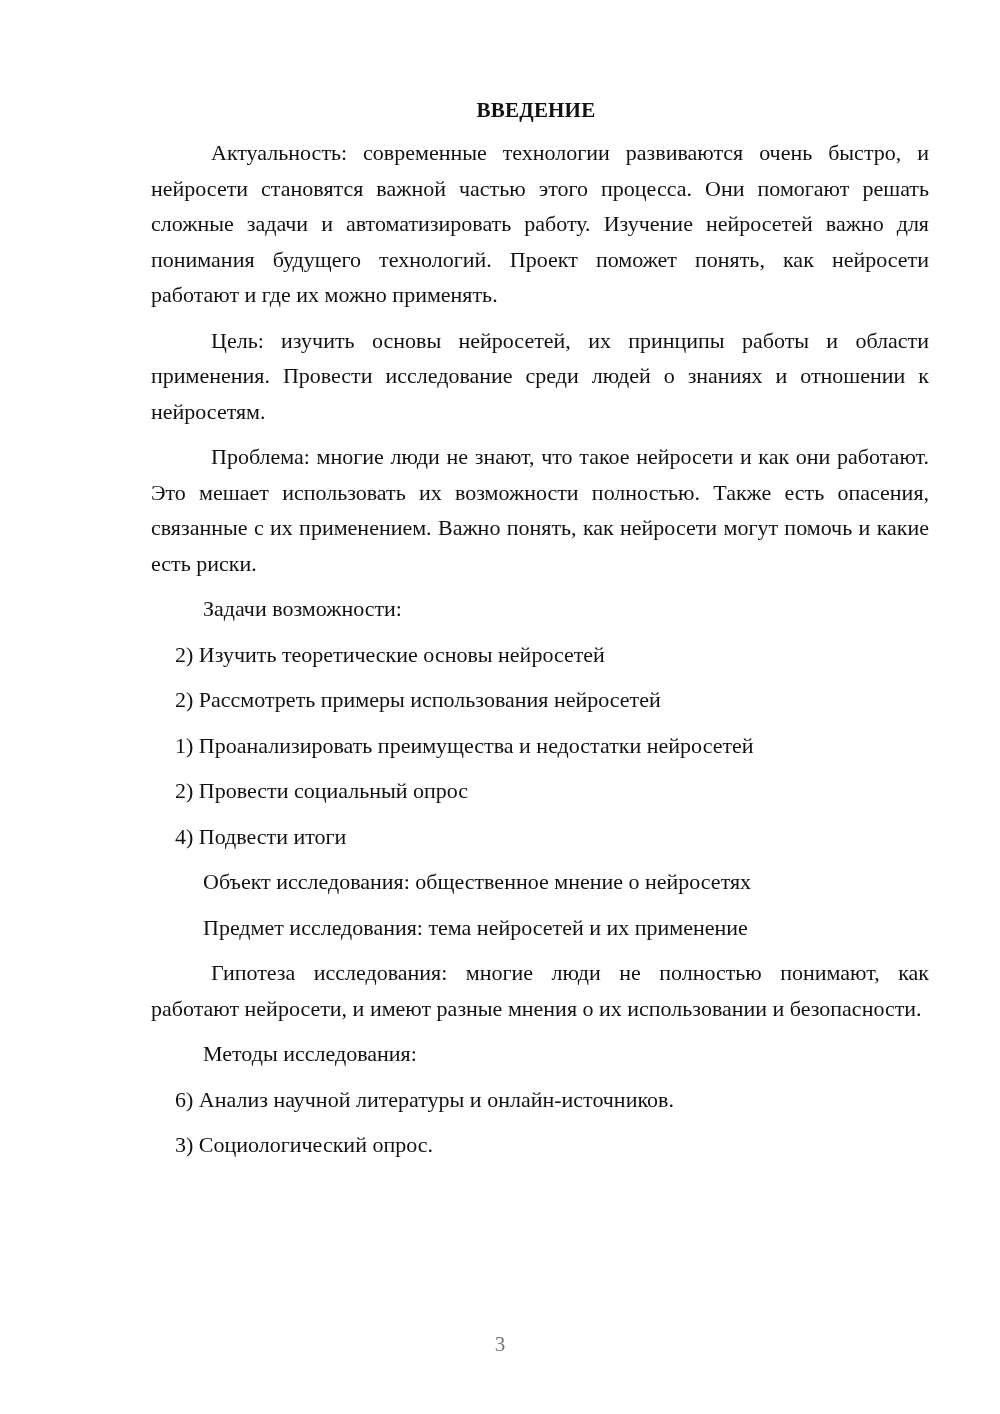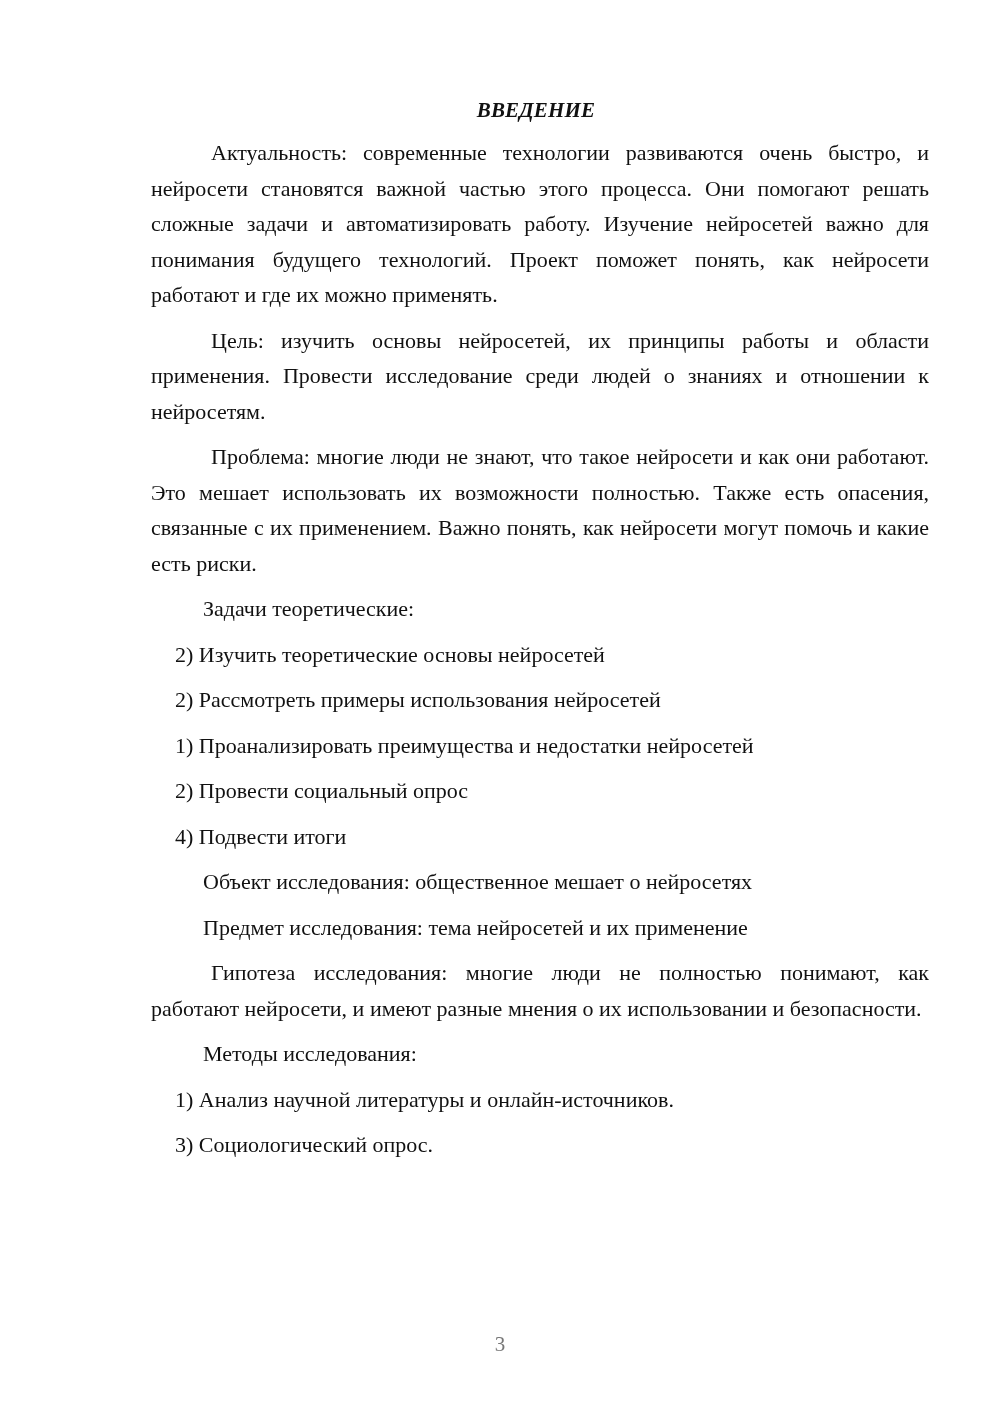--- a/index.html
+++ b/index.html
@@ -30,21 +30,20 @@
       font-size: 22px;
       line-height: 35.5px;
     }
     .title {
       text-align: center;
       font-weight: bold;
       font-size: 21px;
       line-height: 30px;
       margin: 0 0 10px 0;
       letter-spacing: 0.2px;
-      font-style: italic;
     }
     .para {
       text-align: justify;
       text-indent: 60px;
       margin: 0 0 10px 8px;
     }
     .single {
       text-indent: 60px;
       margin: 0 0 10px 0;
       white-space: nowrap;
@@ -69,34 +68,34 @@
 <body>
 
 <div class="page">
   <div class="content">
     <div class="title">ВВЕДЕНИЕ</div>
 
     <p class="para">Актуальность: современные технологии развиваются очень быстро, и нейросети становятся важной частью этого процесса. Они помогают решать сложные задачи и автоматизировать работу. Изучение нейросетей важно для понимания будущего технологий. Проект поможет понять, как нейросети работают и где их можно применять.</p>
     <p class="para">Цель: изучить основы нейросетей, их принципы работы и области применения. Провести исследование среди людей о знаниях и отношении к нейросетям.</p>
     <p class="para">Проблема: многие люди не знают, что такое нейросети и как они работают. Это мешает использовать их возможности полностью. Также есть опасения, связанные с их применением. Важно понять, как нейросети могут помочь и какие есть риски.</p>
 
-    <p class="single">Задачи теоретические:</p>
+    <p class="single">Задачи возможности:</p>
     <div>
       <p class="list-item">2) Изучить теоретические основы нейросетей</p>
       <p class="list-item">2) Рассмотреть примеры использования нейросетей</p>
       <p class="list-item">1) Проанализировать преимущества и недостатки нейросетей</p>
       <p class="list-item">2) Провести социальный опрос</p>
       <p class="list-item">4) Подвести итоги</p>
     </div>
 
-    <p class="single">Объект исследования: общественное мешает о нейросетях</p>
+    <p class="single">Объект исследования: общественное мнение о нейросетях</p>
     <p class="single">Предмет исследования: тема нейросетей и их применение</p>
     <p class="para">Гипотеза исследования: многие люди не полностью понимают, как работают нейросети, и имеют разные мнения о их использовании и безопасности.</p>
 
     <p class="single">Методы исследования:</p>
     <div>
-      <p class="list-item">1) Анализ научной литературы и онлайн-источников.</p>
+      <p class="list-item">6) Анализ научной литературы и онлайн-источников.</p>
       <p class="list-item">3) Социологический опрос.</p>
     </div>
   </div>
 
   <div class="page-number">3</div>
 </div>
 
 </body></html>

